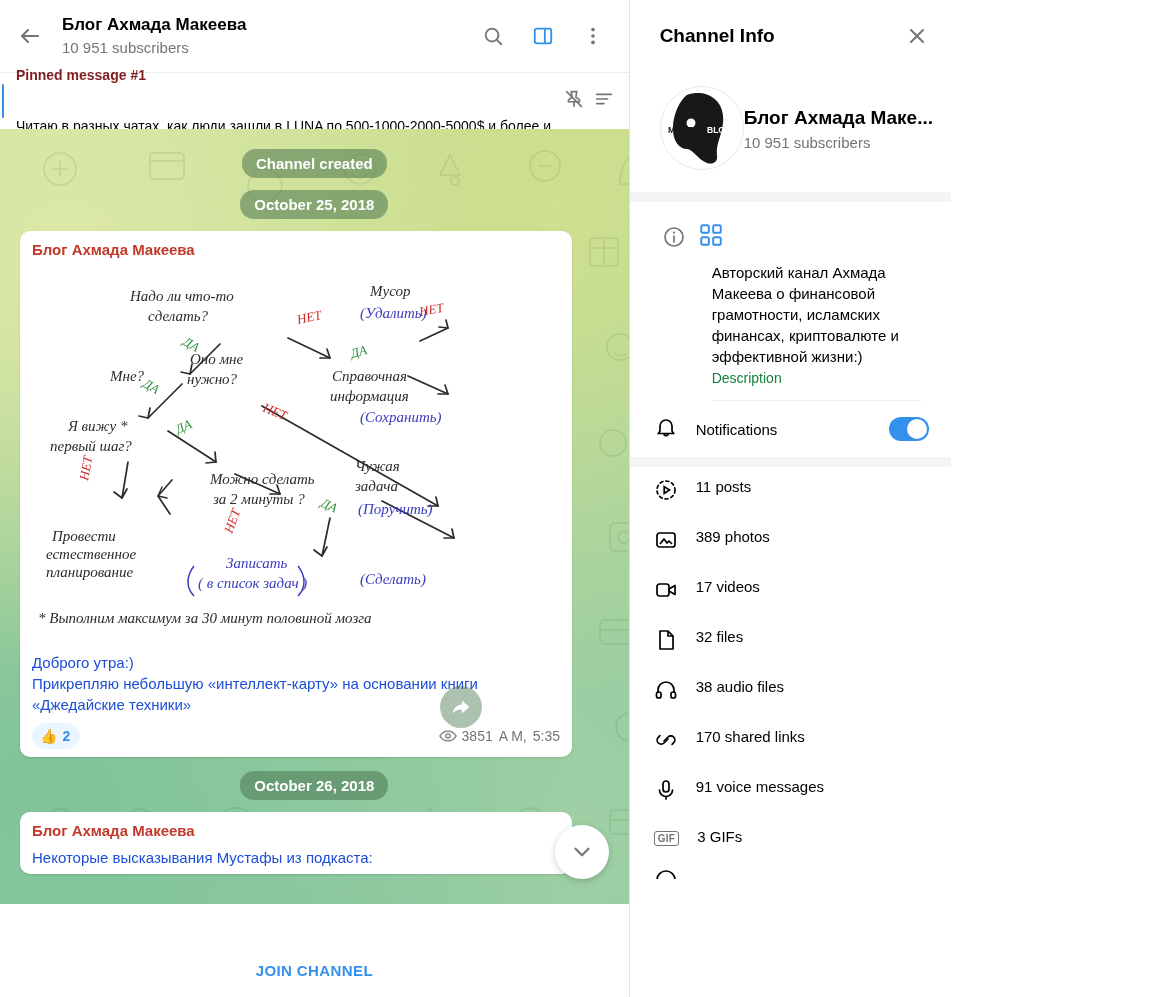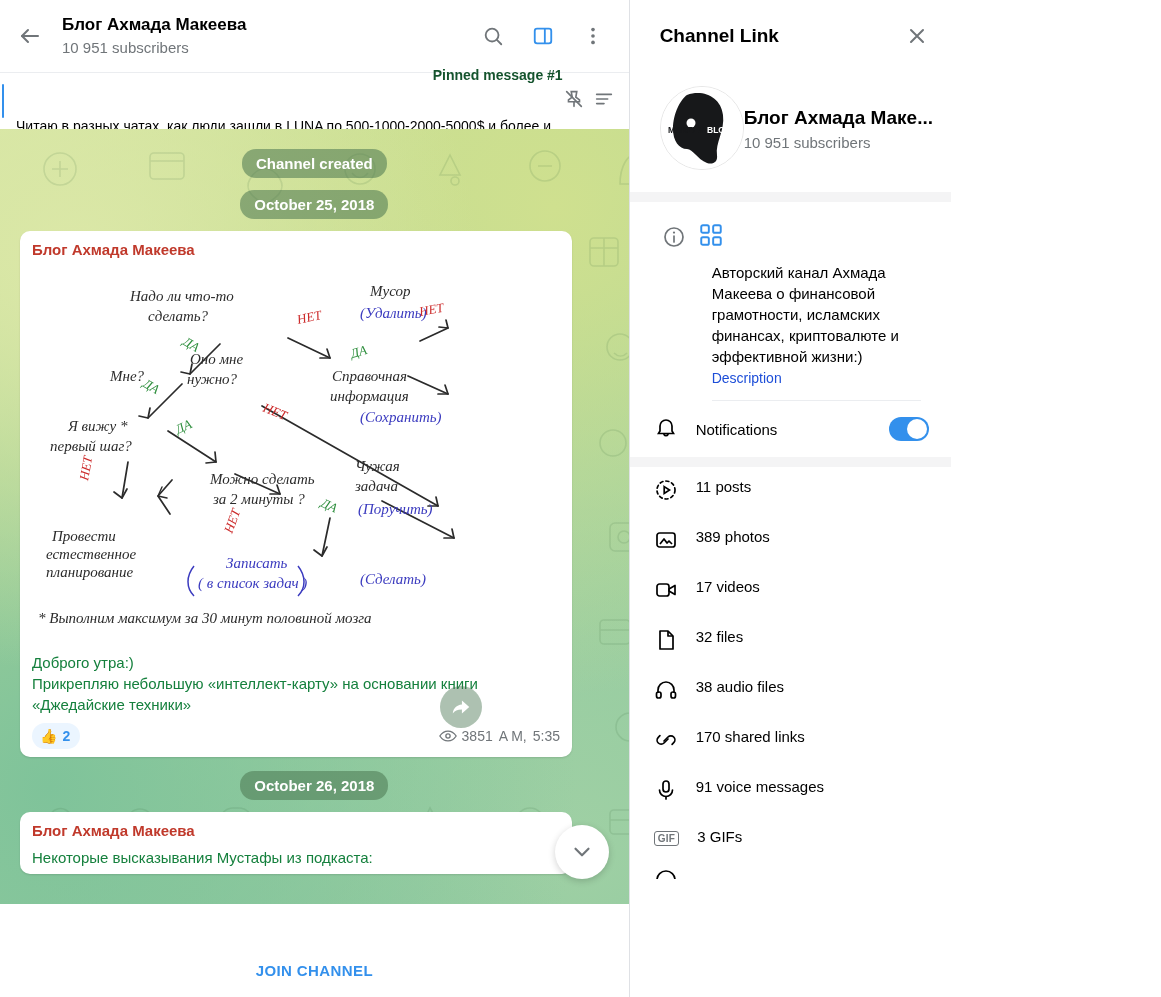--- a/index.html
+++ b/index.html
@@ -88,25 +88,24 @@
   }
   .pin-bar {
     width: 2px; height: 34px;
     background: #3390ec;
     margin: 0 12px 0 2px;
     flex: 0 0 auto;
     border-radius: 1px;
   }
   .pin-texts { flex: 1 1 auto; min-width: 0; }
   .pin-title {
-    color: #14532d;
+    color: #7f1d1d;
     font-size: 14px;
     font-weight: bold;
     line-height: 19px;
-    text-align: right;
   }
   .pin-body {
     font-size: 14px;
     color: #000;
     line-height: 19px;
     white-space: nowrap;
     overflow: hidden;
     text-overflow: ellipsis;
     max-width: 690px;
     margin-top: 32px;
@@ -174,21 +173,21 @@
     width: 532px; height: 378px;
     background: #fff;
     border-radius: 4px;
     overflow: hidden;
     position: relative;
   }
   .photo-box svg { display: block; }
   .msg-text {
     font-size: 15px;
     line-height: 21px;
-    color: #15803d;
+    color: #1d4ed8;
     padding: 8px 2px 0;
     white-space: pre-line;
   }
   .msg-foot {
     display: flex;
     align-items: center;
     margin-top: 8px;
     padding: 0 2px 2px;
   }
   .reaction {
@@ -344,21 +343,21 @@
   .desc-block {
     padding: 2px 30px 14px 82px;
     margin-top: -4px;
   }
   .desc-text {
     font-size: 15px;
     line-height: 21px;
     color: #000;
     white-space: pre-line;
   }
-  .desc-label { font-size: 14px; color: #1d4ed8; margin-top: 3px; }
+  .desc-label { font-size: 14px; color: #15803d; margin-top: 3px; }
   .divider-in { height: 1px; background: #ebedf0; margin: 0 30px 0 82px; }
 
   .notif-row {
     display: flex; align-items: center;
     padding: 14px 22px 14px 24px;
     cursor: pointer;
   }
   .notif-label { font-size: 15px; color: #000; margin-left: 18px; flex: 1 1 auto; }
   .toggle {
     width: 40px; height: 24px;
@@ -718,21 +717,21 @@
     </div>
 
     <div class="join-bar">
       <span>JOIN CHANNEL</span>
     </div>
   </div>
 
   <div class="info-col">
 
     <div class="info-header">
-      <div class="info-header-title">Channel Link</div>
+      <div class="info-header-title">Channel Info</div>
       <div class="close-btn">
         <svg width="24" height="24" viewBox="0 0 24 24" fill="none" stroke="currentColor" stroke-width="2" stroke-linecap="round">
             <path d="M6 6l12 12M18 6L6 18"></path>
           </svg>
       </div>
     </div>
 
     <div class="profile">
       <div class="avatar">
         <svg width="84" height="84" viewBox="0 0 84 84">

